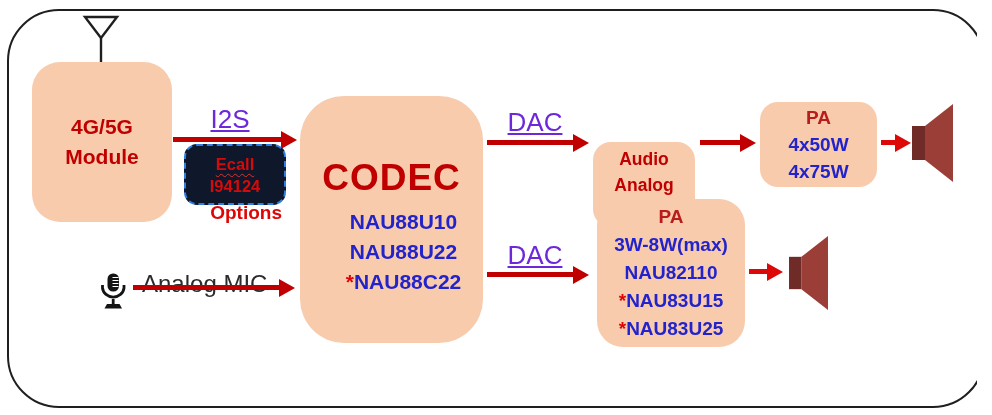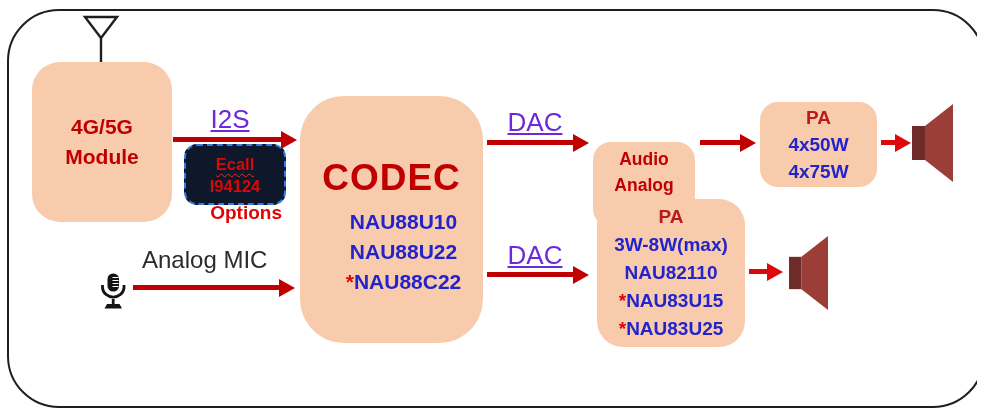--- a/index.html
+++ b/index.html
@@ -140,16 +140,16 @@
       <line x1="14.5" y1="4.5" x2="20.5" y2="4.5"></line>
       <line x1="14.5" y1="7.5" x2="20.5" y2="7.5"></line>
       <line x1="14.5" y1="10.5" x2="20.5" y2="10.5"></line>
       <line x1="14.5" y1="13.5" x2="20.5" y2="13.5"></line>
     </g>
     <path d="M4.5,12 v3 a10.8,10 0 0 0 21.5,0 v-3" fill="none" stroke="#141414" stroke-width="2.8"></path>
     <line x1="15.2" y1="26" x2="15.2" y2="31" stroke="#141414" stroke-width="2.8"></line>
     <polygon points="9,31 21.5,31 24,35.5 6.5,35.5" fill="#141414"></polygon>
   </svg>
 
-  <div class="abs mic-label" style="left:142px;top:246px;">Analog MIC</div>
+  <div class="abs mic-label" style="left:142px;top:270px;">Analog MIC</div>
   <div class="arrow" style="left:133px;top:285px;width:146px;"></div>
 
 </div>
 
 </body></html>

